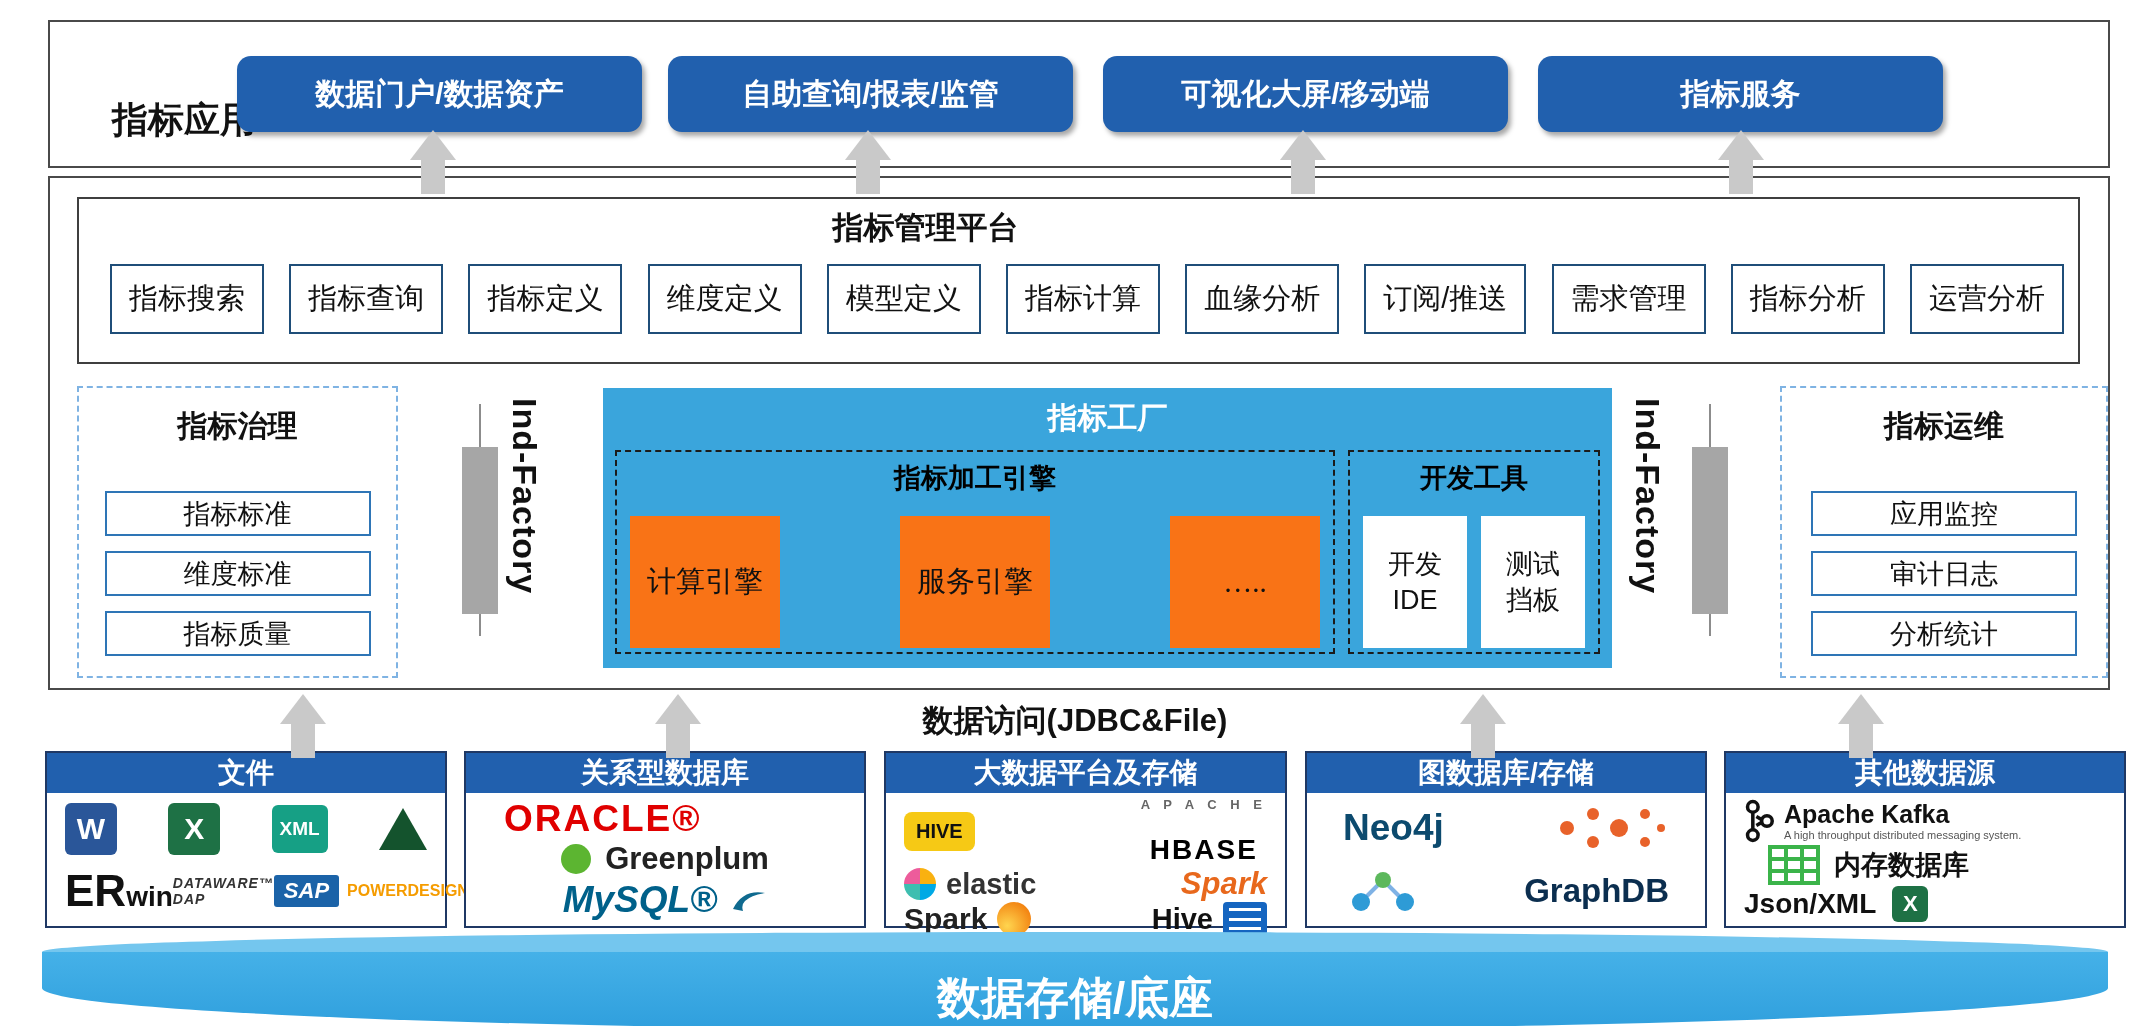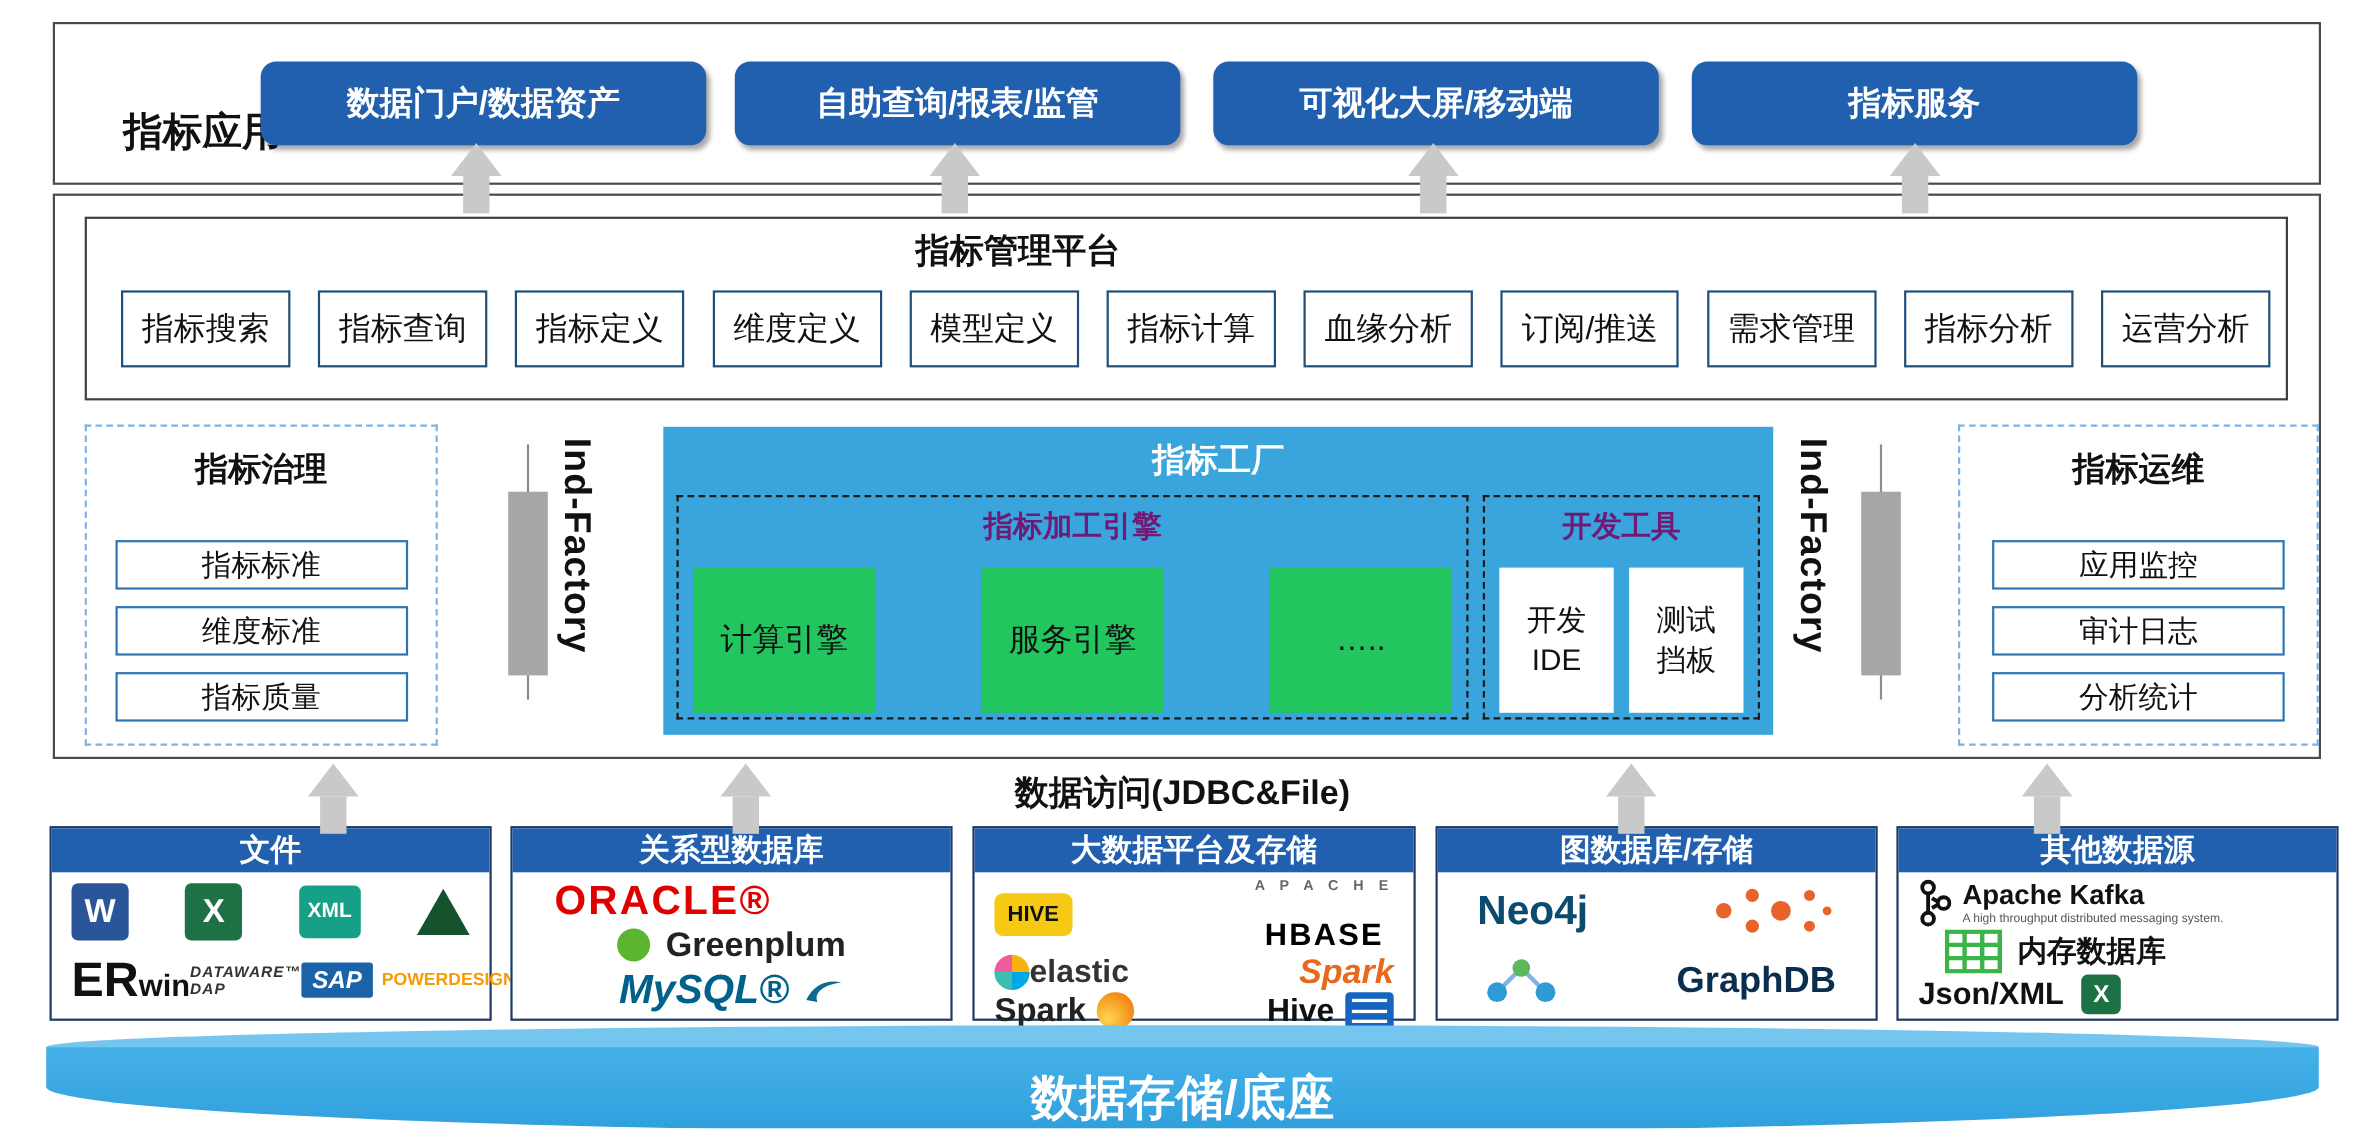--- a/index.html
+++ b/index.html
@@ -54,25 +54,25 @@
             align-items:center; }
 
   
   .factory { position:absolute; left:603px; top:388px; width:1009px; height:280px;
              background:#3aa5dc; }
   .factory-title { text-align:center; color:#fff; font-size:30px; font-weight:bold;
                    margin-top:10px; }
   .fgroup { position:absolute; top:62px; height:204px; border:2px dashed #1b1b1b; }
   .fgroup.engines { left:12px; width:720px; }
   .fgroup.devtools { left:745px; width:252px; }
-  .fgroup-title { text-align:center; color:#701a75; font-size:27px; font-weight:bold;
+  .fgroup-title { text-align:center; color:#000000; font-size:27px; font-weight:bold;
                   margin-top:8px; }
   .fgroup-row { display:flex; justify-content:space-between; padding:0 13px; margin-top:20px; }
-  .engine-box { width:166px; height:132px; background:#22c55e; font-size:29px;
-                display:flex; align-items:center; justify-content:center; }
+  .engine-box { width:150px; height:132px; background:#f97316; font-size:29px;
+                display:flex; align-items:center; justify-content:center;font-family:Liberation Serif, serif; }
   .dev-box { width:104px; height:132px; background:#fff; font-size:27px; text-align:center;
              display:flex; align-items:center; justify-content:center; white-space:pre-line;
              line-height:1.35; }
 
   
   .data-access { position:absolute; left:0; top:700px; width:2150px; text-align:center;
                  font-size:31px; font-weight:bold; z-index:6; }
 
   
   .ds { position:absolute; top:751px; width:402px; height:177px; border:2px solid #1f3864;
@@ -288,21 +288,21 @@
     <div class="ds-header">大数据平台及存储</div>
     <div class="ds-body">
       <div class="ds-row">
         <div class="hive-badge">HIVE</div>
         <div style="text-align:center">
           <div class="apache-small">A P A C H E</div>
           <div class="hbase">HBASE</div>
         </div>
       </div>
       <div class="ds-row">
-        <div style="display:flex;gap:0">
+        <div style="display:flex;gap:10px">
           <div class="elastic-dot"></div>
           <div class="elastic">elastic</div>
         </div>
         <div class="spark">Spark</div>
       </div>
       <div class="ds-row">
         <div style="display:flex;align-items:center;gap:10px">
           <div class="solr">Spark</div>
           <div class="solr-sun"></div>
         </div>

